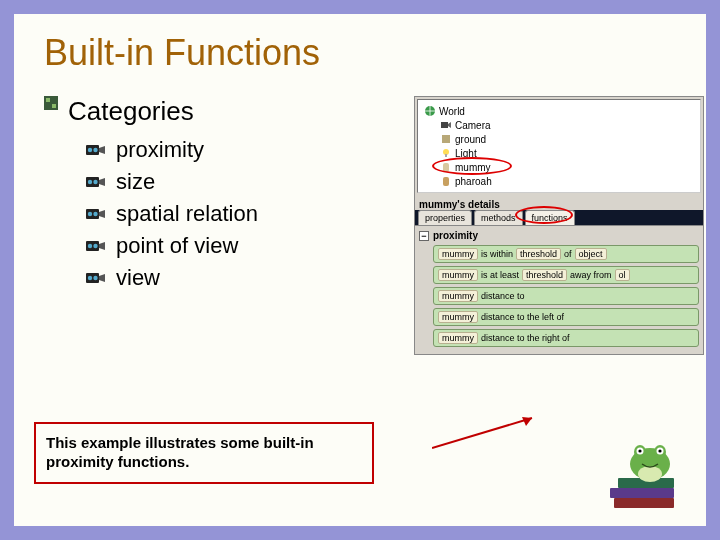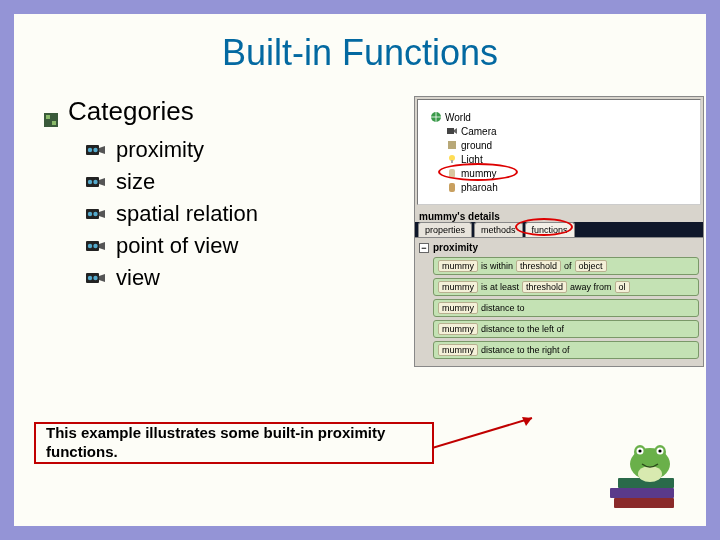--- a/index.html
+++ b/index.html
@@ -16,35 +16,34 @@
     top: 14px;
     left: 14px;
     width: 692px;
     height: 512px;
     background: #fdfdf7;
     padding: 18px 30px;
   }
   .title {
     font-size: 36px;
     font-weight: normal;
-    text-align: center;
-    color: #0369a1;
+    color: #a16207;
     margin-bottom: 22px;
     font-family: Arial, sans-serif;
   }
   .content-row {
     display: flex;
     gap: 10px;
   }
   .left-col {
     flex: 0 0 360px;
   }
   .heading-row {
     display: flex;
-    align-items: flex-end;
+    align-items: flex-start;
     gap: 10px;
     margin-bottom: 10px;
   }
   .bullet-icon {
     width: 14px;
     height: 14px;
     flex: 0 0 14px;
   }
   .heading {
     font-size: 26px;
@@ -77,21 +76,21 @@
     width: 290px;
     background: #d8d4cc;
     border: 1px solid #888;
     font-size: 10px;
     font-family: Tahoma, sans-serif;
   }
   .tree {
     background: #fff;
     border: 1px inset #ccc;
     margin: 2px;
-    padding: 10px;
+    padding: 4px;
   }
   .tree-row {
     display: flex;
     align-items: center;
     gap: 3px;
     padding: 1px 2px;
     font-size: 10px;
   }
   .tree-row.indent1 { padding-left: 18px; }
   .tree-row .node-icon {
@@ -184,24 +183,24 @@
   .token {
     background: #f4f0d8;
     border: 1px solid #b8b090;
     border-radius: 2px;
     padding: 0 3px;
   }
   .callout {
     position: absolute;
     left: 20px;
     top: 408px;
-    width: 400px;
+    width: 340px;
     border: 2px solid #c00000;
     background: #fdfdf7;
-    padding: 0 10px;
+    padding: 10px 10px;
     font-size: 15px;
     font-weight: bold;
     line-height: 1.25;
   }
   .arrow {
     position: absolute;
     left: 418px;
     top: 400px;
     width: 120px;
     height: 40px;

